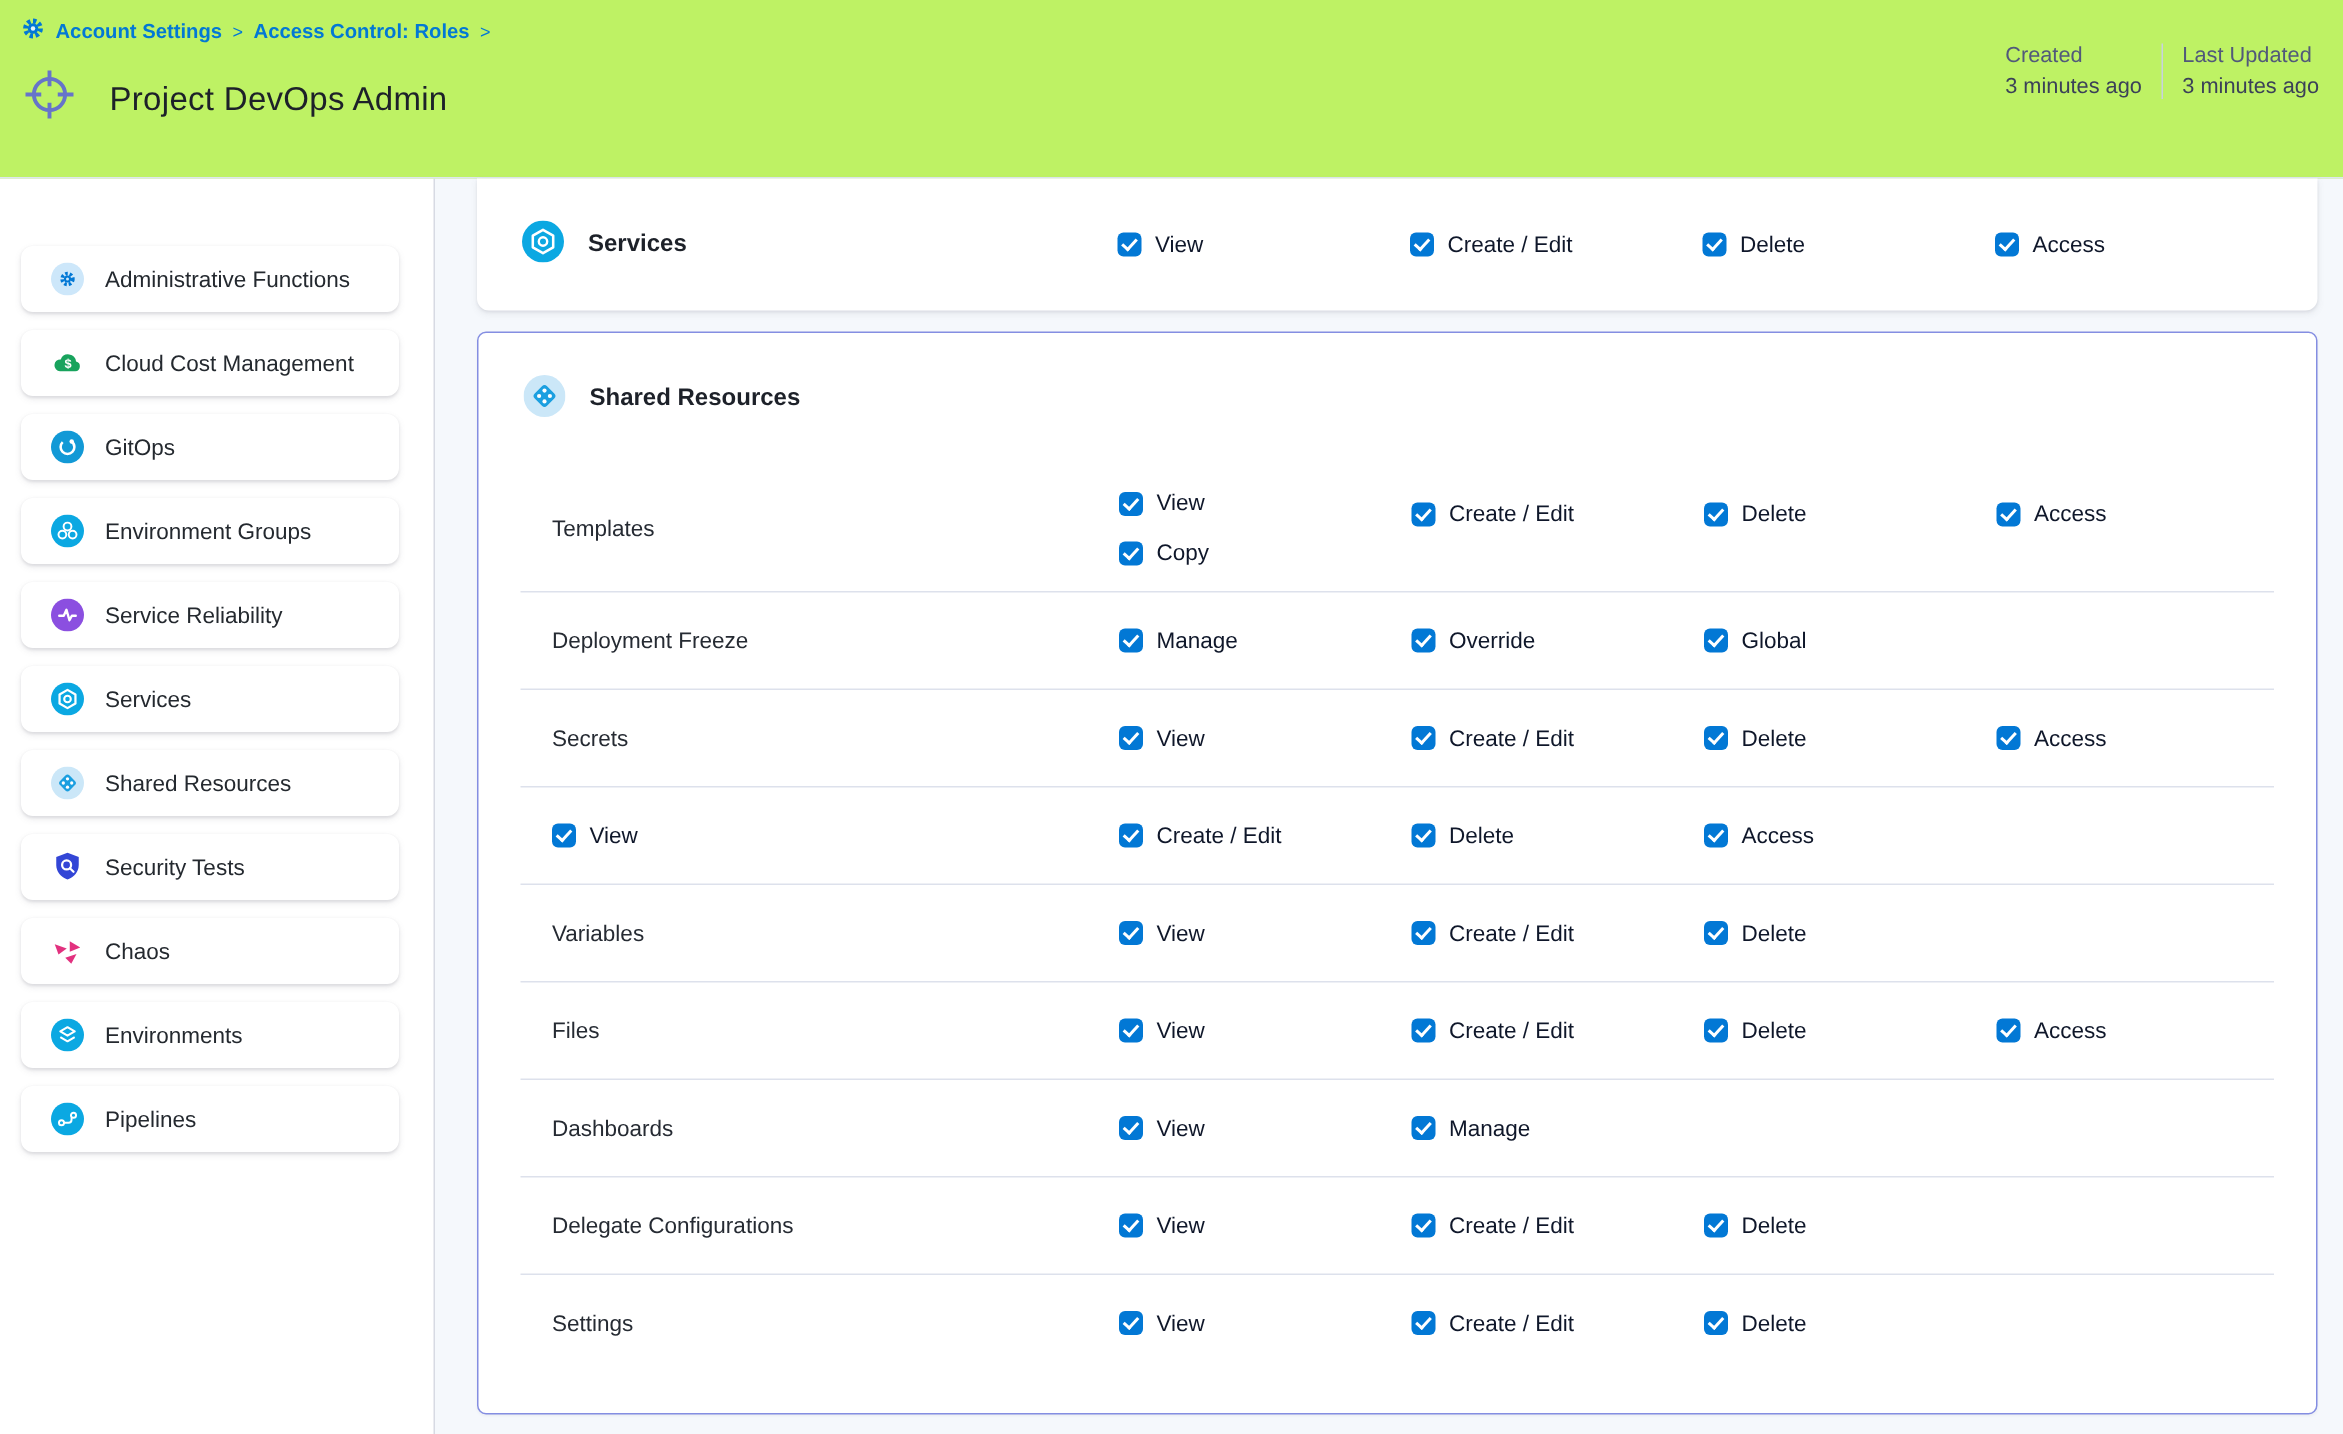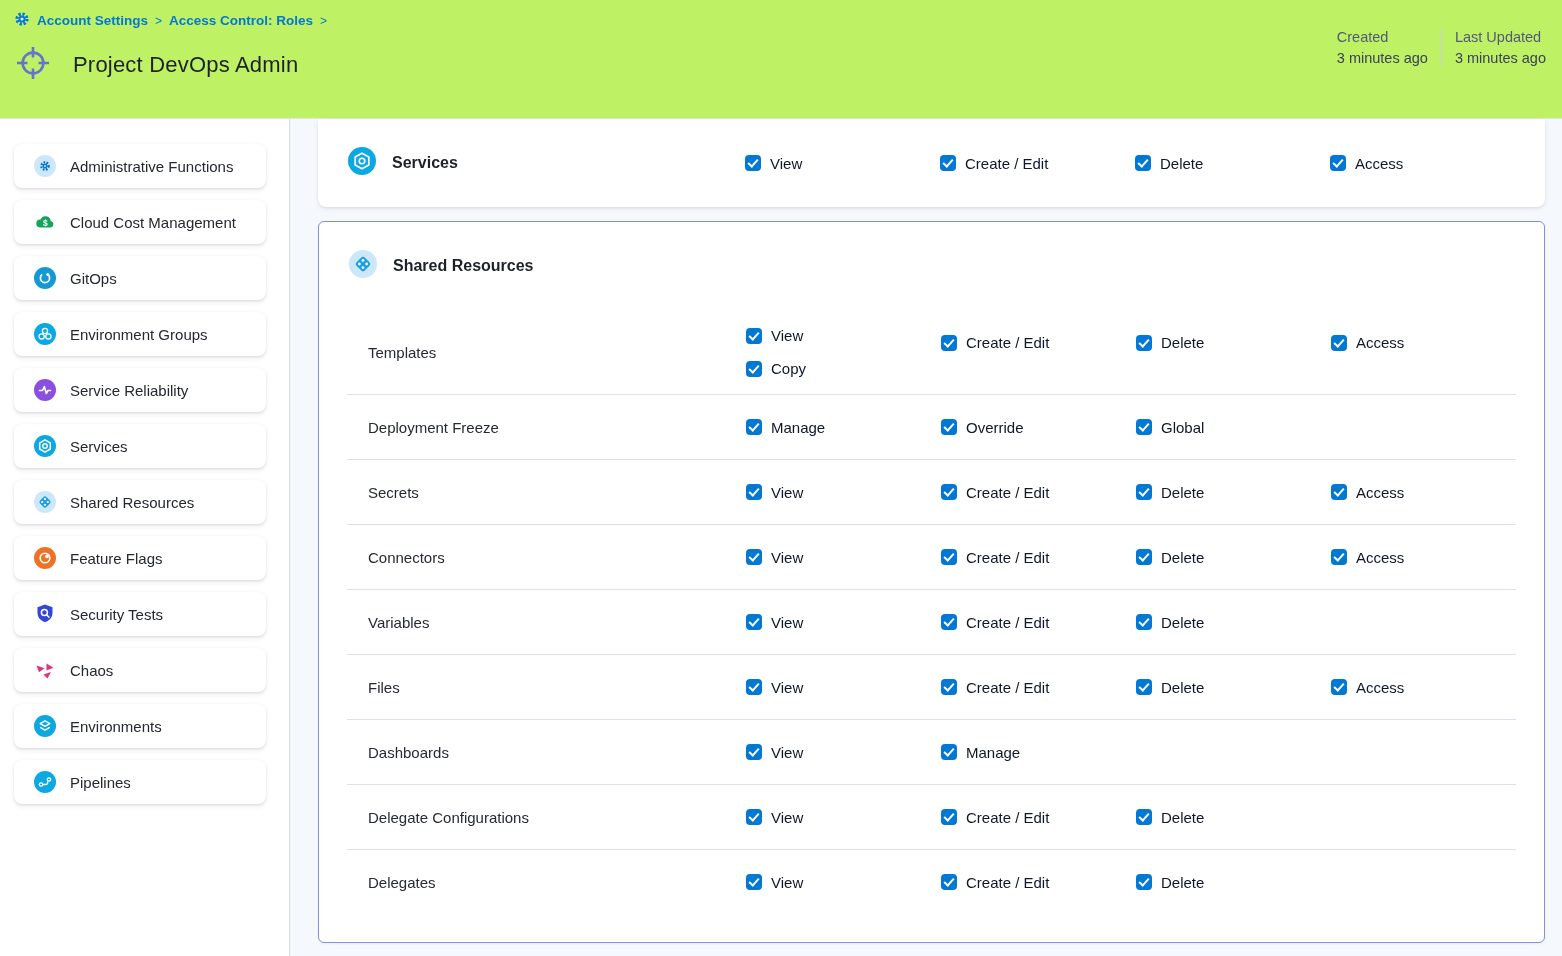--- a/index.html
+++ b/index.html
@@ -13,21 +13,21 @@
   .title-row { position:absolute; top:44px; left:14px; display:flex; align-items:center; gap:21px; }
   .page-title { font-size:22px; font-weight:500; color:#1d2129; letter-spacing:.2px; }
   .meta-block { position:absolute; top:29px; right:16px; display:flex; align-items:stretch; gap:13px; }
   .meta-col { display:flex; flex-direction:column; gap:5px;justify-content:space-between; }
   .meta-label { font-size:14.5px; color:#51597a; }
   .meta-value { font-size:14.5px; color:#3b4158; }
   .meta-divider { width:1px; background:#c7d2de; }
 
   
   .body { display:flex; width:100%; height:837px; }
-  .sidebar { width:290px; background:#ffffff; border-right:1px solid #d7dae3; padding:25px 0 0 14px; flex:none; }
+  .sidebar { width:290px; background:#ffffff; border-right:1px solid #d7dae3; padding:45px 0 0 14px; flex:none; }
   .side-item { width:252px; height:44px; background:#fff; border-radius:8px; margin-bottom:12px;
     box-shadow:0 1px 2px rgba(40,41,61,.10), 0 2px 5px rgba(96,97,112,.12);
     display:flex; align-items:center; gap:14px; padding-left:20px; cursor:pointer; }
   .side-item .ic { width:22px; height:22px; flex:none; display:flex; align-items:center; justify-content:center; }
   .side-label { font-size:15px; color:#24292f; }
 
   .main { flex:1; position:relative; padding:0 17px 0 28px; }
   .card { background:#fff; }
   .services-card { border-radius:0 0 8px 8px; height:88px;
     box-shadow:0 1px 2px rgba(40,41,61,.08), 0 2px 5px rgba(96,97,112,.10); }
@@ -170,30 +170,20 @@
             <rect x="6.5" y="6.5" width="9" height="9" rx="2" fill="#1b9fe0" transform="rotate(45 11 11)"></rect>
             <circle cx="11" cy="8.2" r="1.1" fill="#fff"></circle>
             <circle cx="8.2" cy="11" r="1.1" fill="#fff"></circle>
             <circle cx="13.8" cy="11" r="1.1" fill="#fff"></circle>
             <circle cx="11" cy="13.8" r="1.1" fill="#fff"></circle>
           </svg>
       </span>
       <span class="side-label">Shared Resources</span>
     </div>
 
-    <div class="side-item">
-      <span class="ic">
-        <svg width="22" height="22" viewBox="0 0 22 22">
-            <circle cx="11" cy="11" r="11" fill="#ee7224"></circle>
-            <circle cx="11" cy="11" r="4.8" fill="none" stroke="#fff" stroke-width="1.6"></circle>
-            <circle cx="13" cy="9.4" r="1.8" fill="#fff"></circle>
-          </svg>
-      </span>
-      <span class="side-label">Feature Flags</span>
-    </div>
 
     <div class="side-item">
       <span class="ic">
         <svg width="22" height="22" viewBox="0 0 22 22">
             <path d="M11 1.5l7.5 2.8v5.2c0 5-3.2 8.2-7.5 9.8-4.3-1.6-7.5-4.8-7.5-9.8V4.3z" fill="#3346d6"></path>
             <circle cx="10.4" cy="9.6" r="3" fill="none" stroke="#fff" stroke-width="1.5"></circle>
             <path d="M12.6 11.8l2.4 2.4" stroke="#fff" stroke-width="1.5" stroke-linecap="round"></path>
           </svg>
       </span>
       <span class="side-label">Security Tests</span>
@@ -345,21 +335,20 @@
             <span class="perm-label">Delete</span>
           </label>
         <label class="perm">
             <span class="cb"></span>
             <span class="perm-label">Access</span>
           </label>
       </div>
       <div class="sep"></div>
 
       <div class="prow">
-        <span class="row-label">Connectors</span>
         <label class="perm">
             <span class="cb"></span>
             <span class="perm-label">View</span>
           </label>
         <label class="perm">
             <span class="cb"></span>
             <span class="perm-label">Create / Edit</span>
           </label>
         <label class="perm">
             <span class="cb"></span>
@@ -438,21 +427,21 @@
           </label>
         <label class="perm">
             <span class="cb"></span>
             <span class="perm-label">Delete</span>
           </label>
         <div></div>
       </div>
       <div class="sep"></div>
 
       <div class="prow">
-        <span class="row-label">Delegates</span>
+        <span class="row-label">Settings</span>
         <label class="perm">
             <span class="cb"></span>
             <span class="perm-label">View</span>
           </label>
         <label class="perm">
             <span class="cb"></span>
             <span class="perm-label">Create / Edit</span>
           </label>
         <label class="perm">
             <span class="cb"></span>

